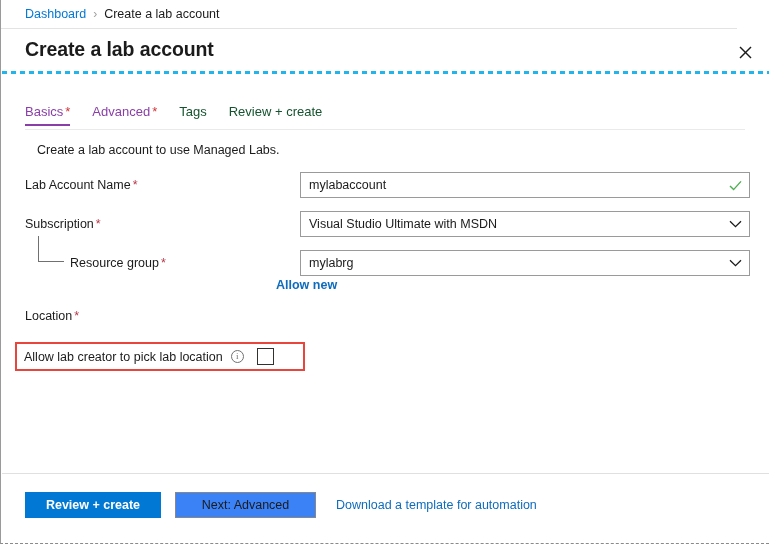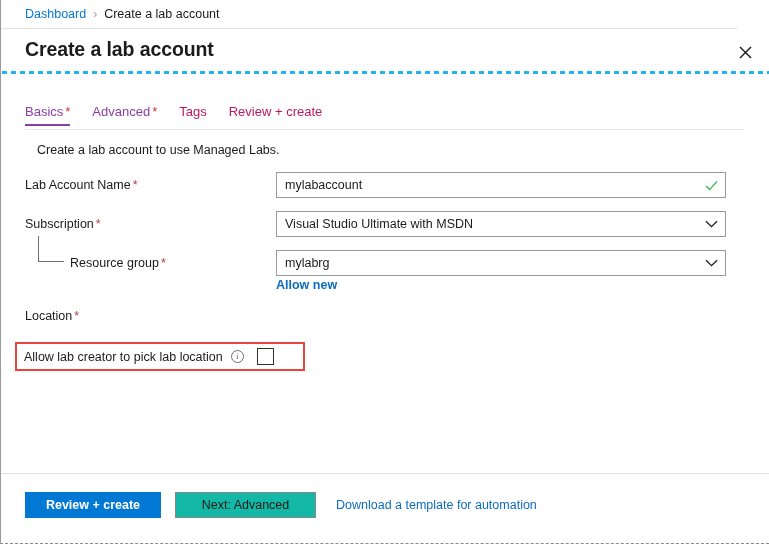--- a/index.html
+++ b/index.html
@@ -97,21 +97,21 @@
   }
   .tab {
     padding: 0 12px 7px 0;
     margin-right: 10px;
     cursor: pointer;
     white-space: nowrap;
     position: relative;
   }
   .tab.first { padding-left: 0; }
   .tab-visited { color: #8a3ea8; }
-  .tab-plain { color: #be185d; }
+  .tab-plain { color: #14532d; }
   .tab .req {
     color: #d13438;
     margin-left: 2px;
   }
   .tab.active::after {
     content: "";
     position: absolute;
     left: 0;
     right: 12px;
     bottom: 0;
@@ -173,20 +173,21 @@
     width: 450px;
     height: 26px;
     border: 1px solid #9a9a9a;
     background: #ffffff;
     display: flex;
     align-items: center;
     padding: 0 26px 0 8px;
     font-size: 12.5px;
     color: #1b1b1b;
     cursor: text;
+    margin-left: 24px;
   }
   .inp.select { cursor: pointer; text-align: center; }
   .inp .adorn {
     position: absolute;
     right: 7px;
     top: 0;
     bottom: 0;
     display: flex;
     align-items: center;
   }
@@ -285,21 +286,21 @@
     white-space: nowrap;
   }
   .btn-primary {
     background: #0078d4;
     color: #ffffff;
     font-weight: 600;
     border: 1px solid #0078d4;
     width: 136px;
   }
   .btn-secondary {
-    background: #14b8a6;
+    background: #3b82f6;
     color: #1b1b1b;
     border: 1px solid #8a8886;
     width: 141px;
     margin-left: 14px;
   }
   .footer-link {
     margin-left: 20px;
     height: 26px;
     display: inline-flex;
     align-items: center;

